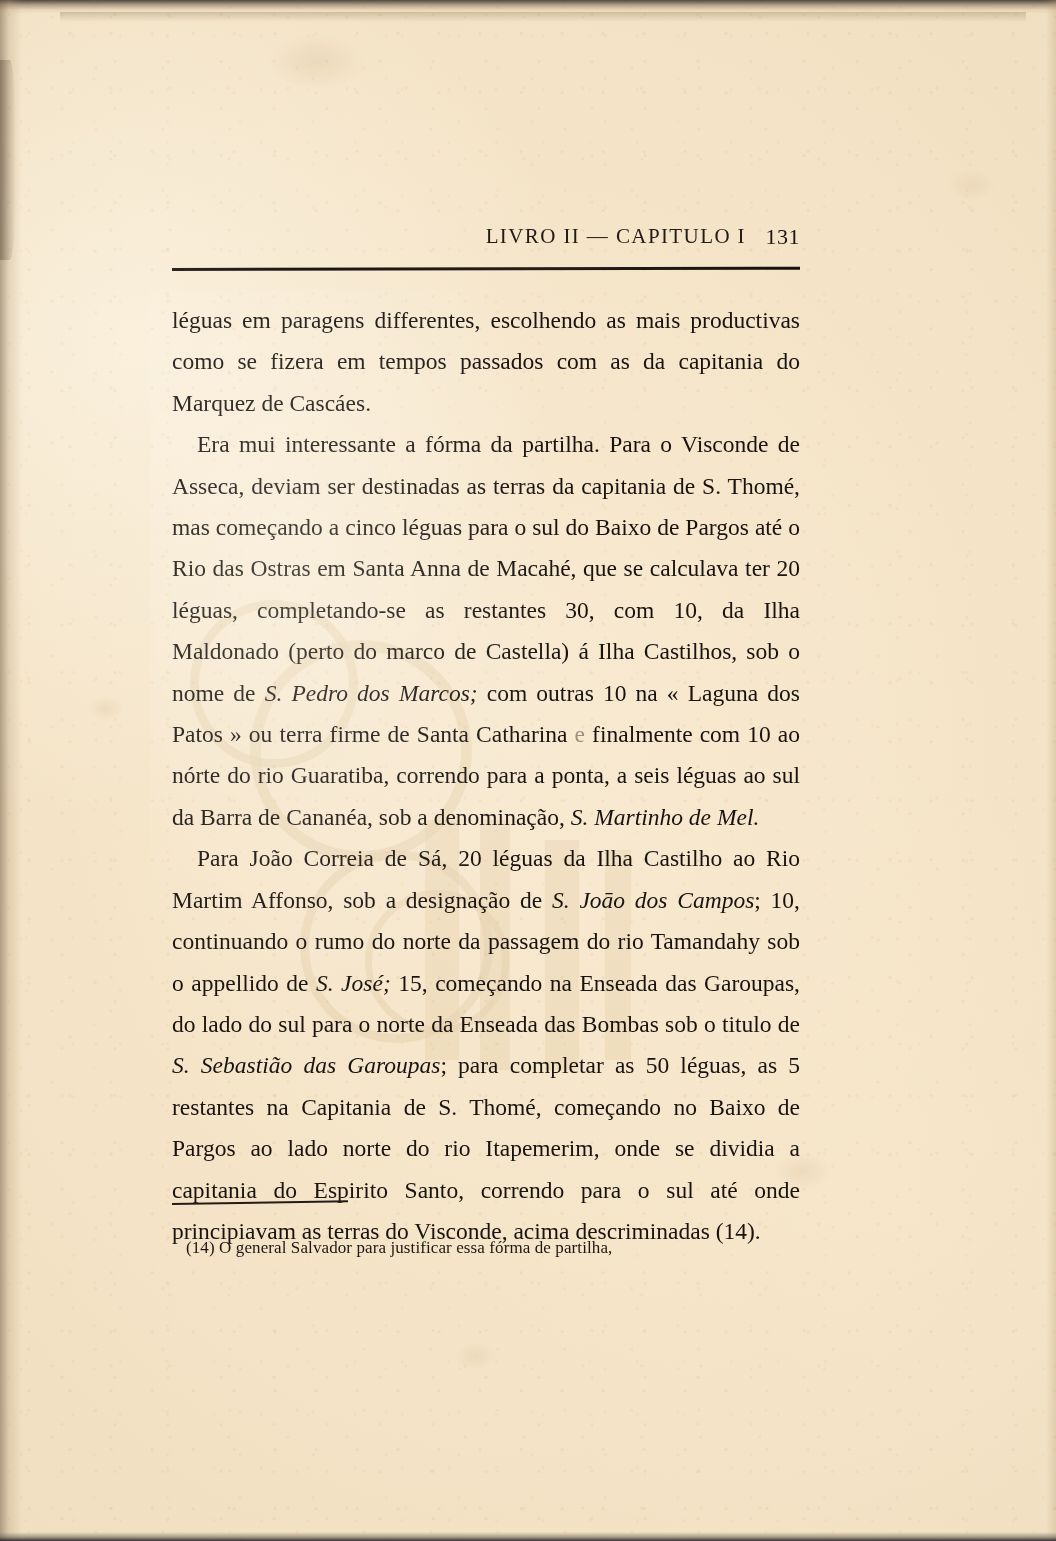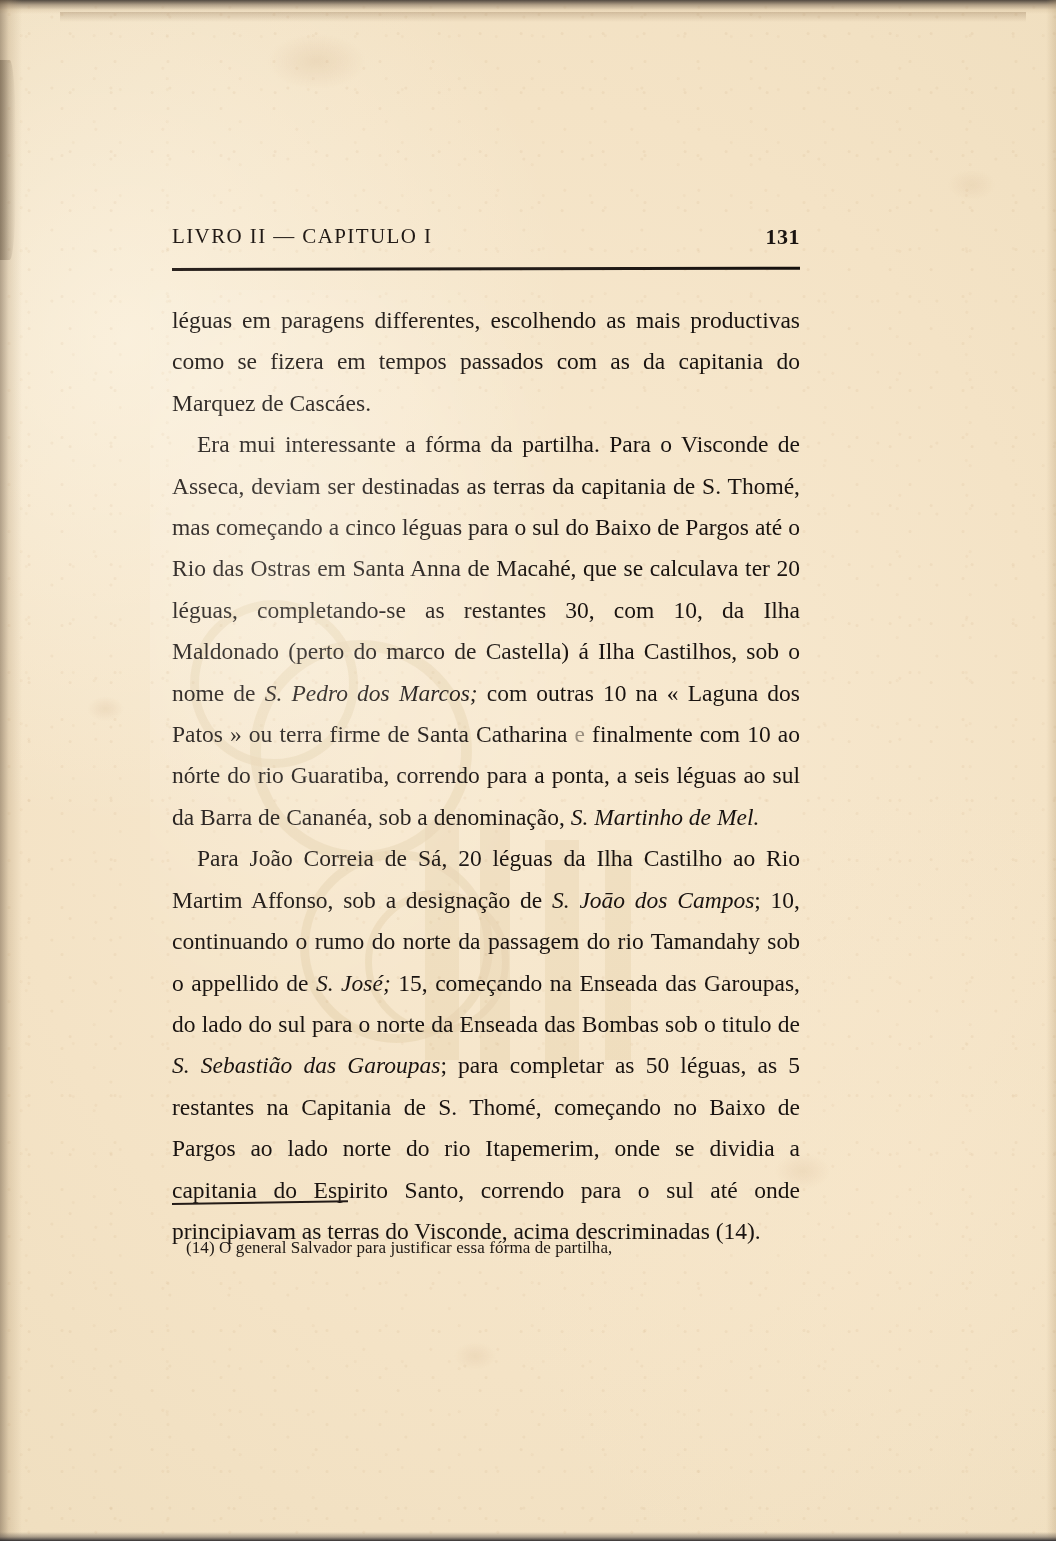--- a/index.html
+++ b/index.html
@@ -144,32 +144,32 @@
   .running-head {
     position: absolute;
     left: 0;
     top: 224px;
     width: 628px;
     height: 30px;
   }
   .rh-title {
     position: absolute;
     left: 0; right: 0;
-    text-align: left;
+    text-align: right;
     font-size: 21px;
     letter-spacing: 1.4px;
     color: #211a16;
     padding-right: 54px;
   }
   .rh-page {
     position: absolute;
     right: 0;
     top: 0;
     font-size: 22px;
-    font-weight: 700;
+    font-weight: 400;
     letter-spacing: 0.5px;
     color: #1a1411;
   }
 
   .head-rule {
     position: absolute;
     left: 0;
     top: 268px;
     width: 628px;
     height: 3px;

